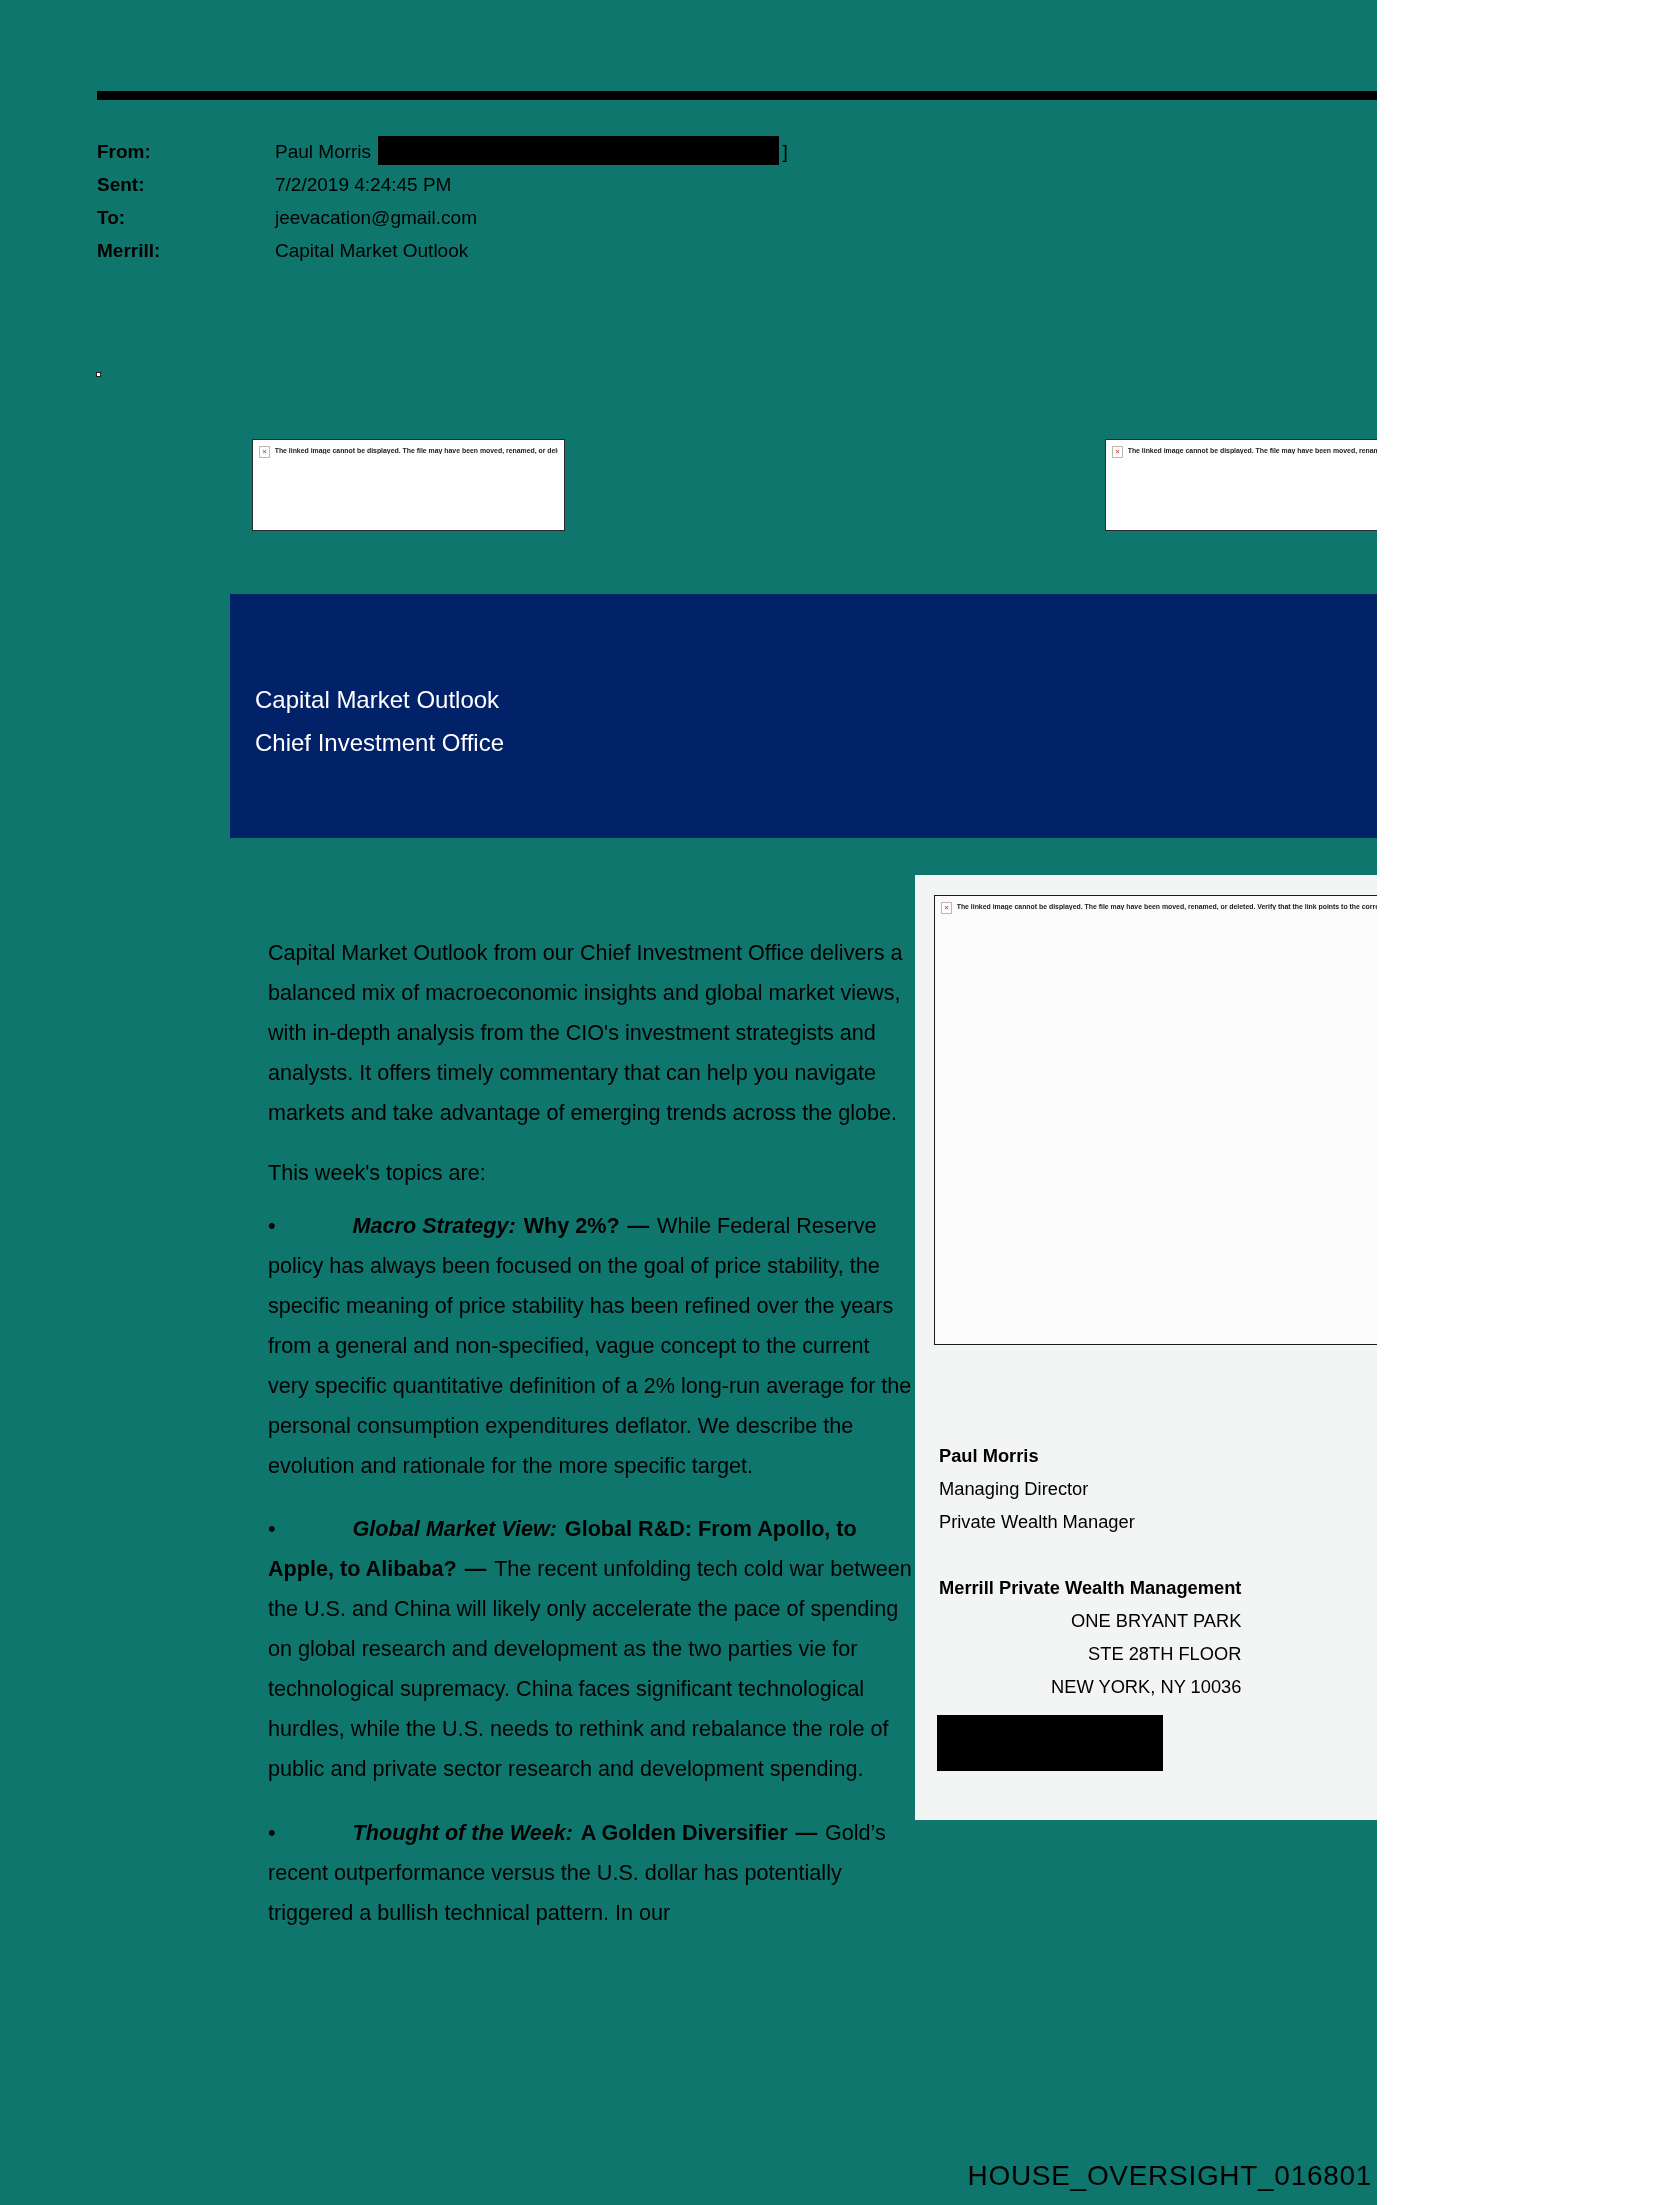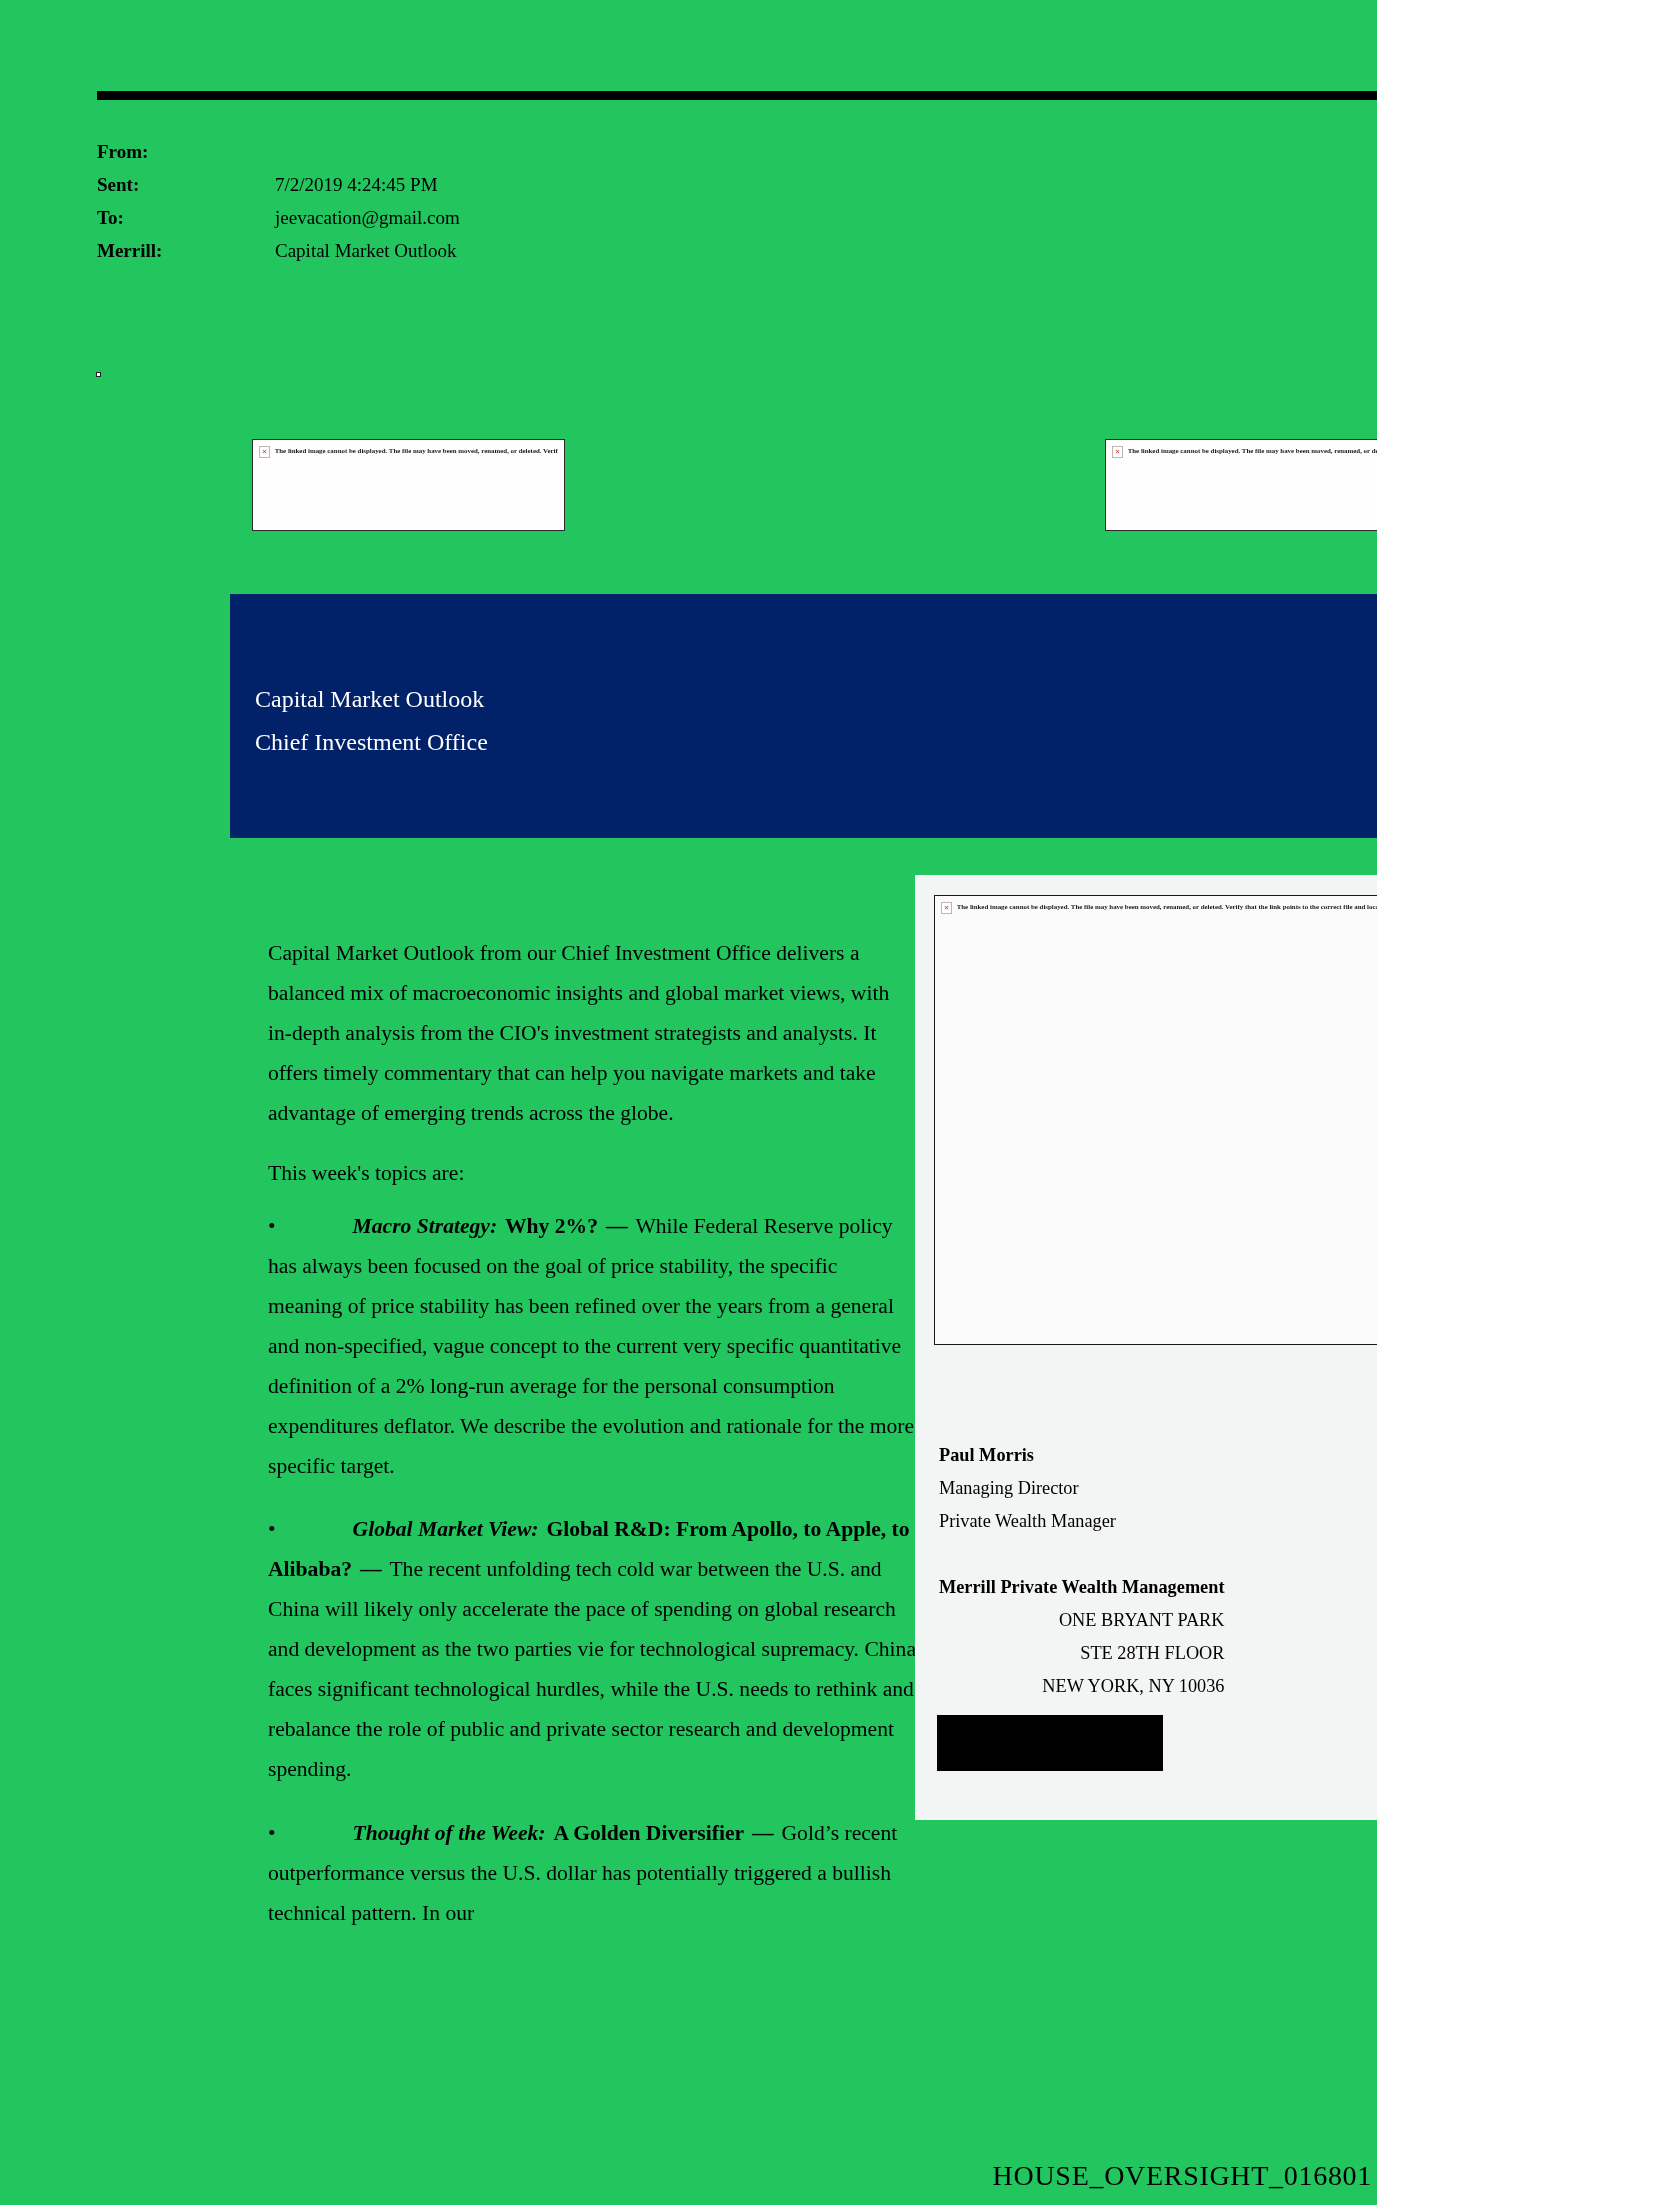--- a/index.html
+++ b/index.html
@@ -1,20 +1,20 @@
 <!DOCTYPE html>
 <html style="font-size:10.5px"><head>
 <meta charset="utf-8">
 <style>
   html,body{margin:0;padding:0;background:#ffffff;}
   .page{
     position:relative;
     width:1377px;height:2205px;
-    background:#22c55e;
-    font-family:Liberation Serif, serif;
+    background:#0f766e;
+    font-family:Liberation Sans, sans-serif;
     color:#000000;
     overflow:hidden;
   }
   
   .top-rule{position:absolute;left:97px;top:91px;width:1475px;height:8.5px;background:#000;}
 
   
   .mail-header{position:absolute;left:97px;top:135px;font-size:19px;line-height:33px;}
   .hrow{display:flex;}
   .hlabel{width:178px;font-weight:bold;}
@@ -60,20 +60,21 @@
 </head>
 <body>
 
 <div class="page">
 
   <div class="top-rule"></div>
 
   <div class="mail-header">
     <div class="hrow">
       <div class="hlabel">From:</div>
+      <div class="hvalue"><span>Paul Morris</span><span class="hredact"></span><span>]</span></div>
     </div>
     <div class="hrow">
       <div class="hlabel">Sent:</div>
       <div class="hvalue">7/2/2019 4:24:45 PM</div>
     </div>
     <div class="hrow">
       <div class="hlabel">To:</div>
       <div class="hvalue">jeevacation@gmail.com</div>
     </div>
     <div class="hrow">

